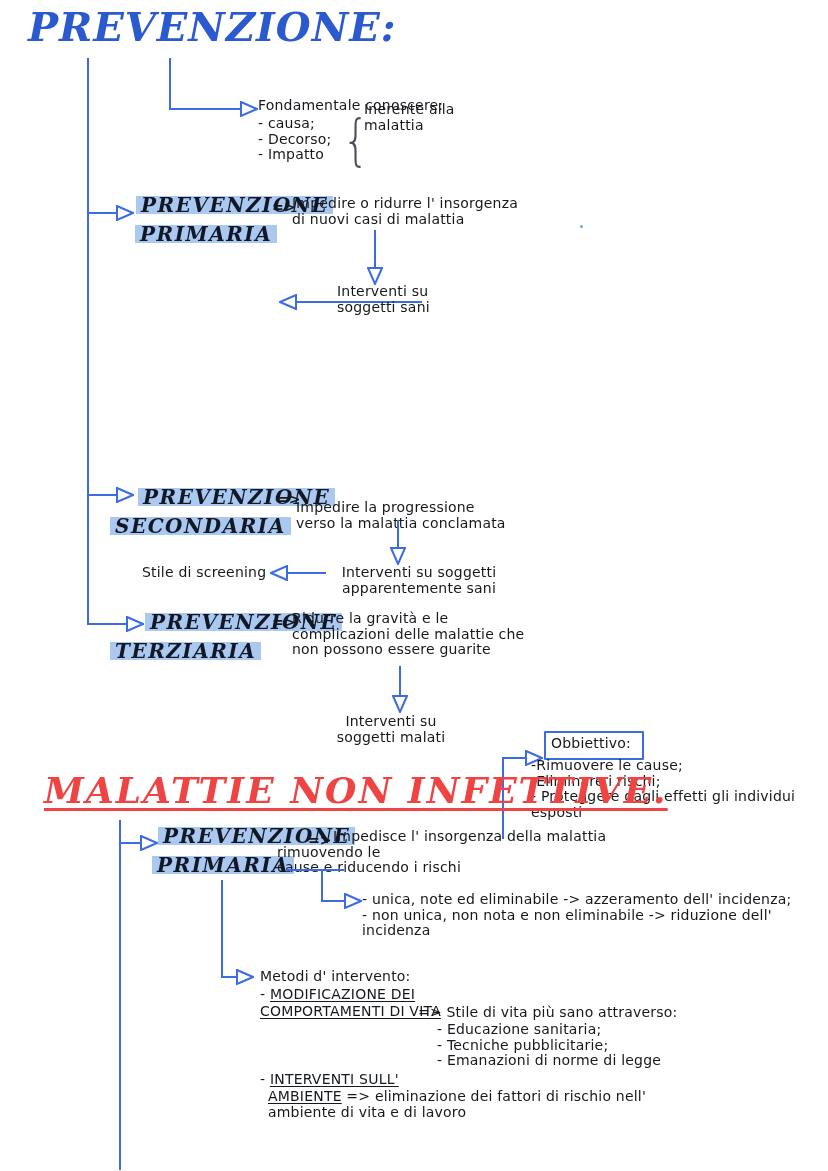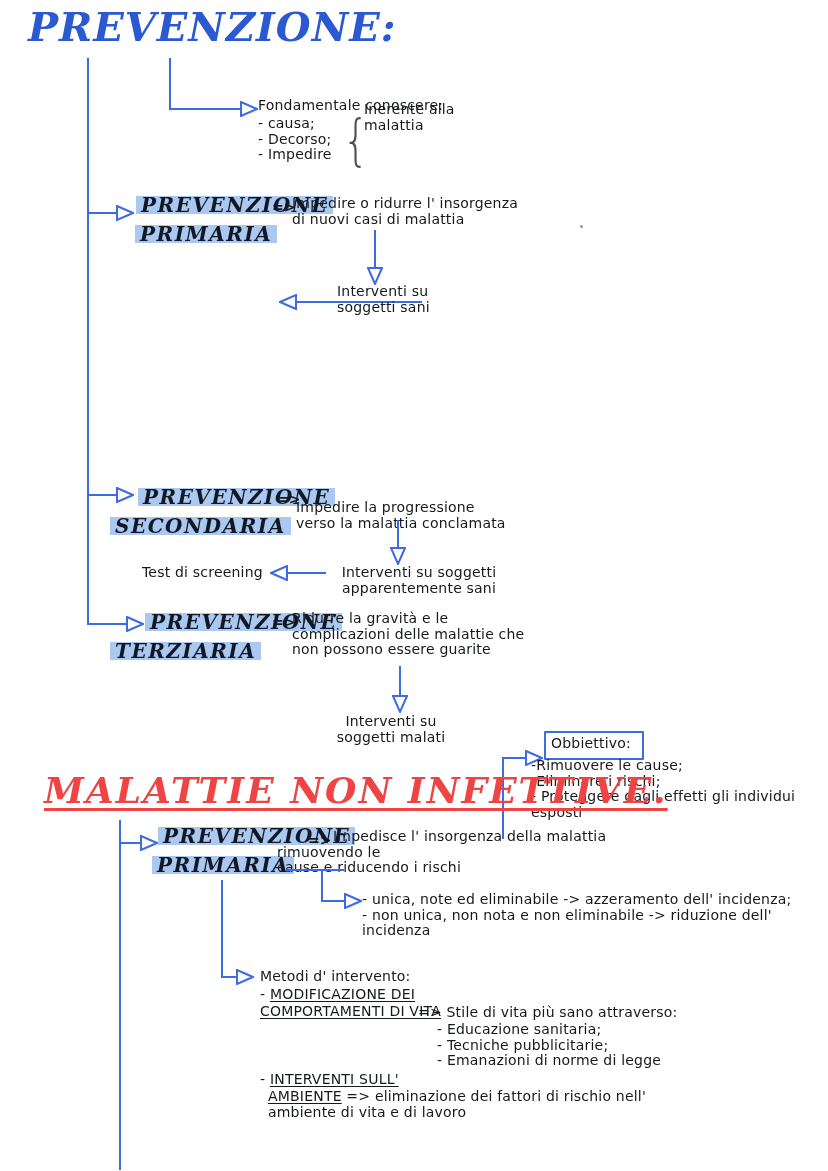--- a/index.html
+++ b/index.html
@@ -37,21 +37,21 @@
   <div class="line" style="left:87px;top:58px;width:2px;height:567px;"></div>
   <div class="line" style="left:169px;top:58px;width:2px;height:52px;"></div>
   <div class="line" style="left:169px;top:108px;width:72px;height:2px;"></div>
   <svg class="arrow" style="left:240px;top:101px;" viewBox="0 0 18 16">
       <polygon points="1,1 17,8 1,15" fill="#ffffff" stroke="#3d6ce2" stroke-width="2"></polygon>
     </svg>
 
   <div class="t" style="left:258px;top:98px;">Fondamentale conoscere:</div>
   <div class="t" style="left:258px;top:116px;">- causa;
 - Decorso;
-- Impedire</div>
+- Impatto</div>
   <div class="brace" style="left:338px;top:112px;">{</div>
   <div class="t" style="left:364px;top:102px;">Inerente alla
 malattia</div>
 
   <div class="line" style="left:87px;top:212px;width:30px;height:2px;"></div>
   <svg class="arrow" style="left:116px;top:205px;" viewBox="0 0 18 16">
       <polygon points="1,1 17,8 1,15" fill="#ffffff" stroke="#3d6ce2" stroke-width="2"></polygon>
     </svg>
   <div class="script" style="left:136px;top:193px;">PREVENZIONE</div>
   <div class="script" style="left:135px;top:222px;">PRIMARIA</div>
@@ -83,21 +83,21 @@
   <div class="line" style="left:397px;top:520px;width:2px;height:30px;"></div>
   <svg class="arrow down" style="left:389px;top:548px;" viewBox="0 0 18 16">
       <polygon points="1,1 17,8 1,15" fill="#ffffff" stroke="#3d6ce2" stroke-width="2"></polygon>
     </svg>
   <div class="line" style="left:286px;top:572px;width:40px;height:2px;"></div>
   <svg class="arrow left" style="left:270px;top:565px;" viewBox="0 0 18 16">
       <polygon points="1,1 17,8 1,15" fill="#ffffff" stroke="#3d6ce2" stroke-width="2"></polygon>
     </svg>
   <div class="t center" style="left:326px;top:565px;width:186px;">Interventi su soggetti
 apparentemente sani</div>
-  <div class="t" style="left:142px;top:565px;">Test di screening</div>
+  <div class="t" style="left:142px;top:565px;">Stile di screening</div>
 
   <div class="line" style="left:87px;top:623px;width:40px;height:2px;"></div>
   <svg class="arrow" style="left:126px;top:616px;" viewBox="0 0 18 16">
       <polygon points="1,1 17,8 1,15" fill="#ffffff" stroke="#3d6ce2" stroke-width="2"></polygon>
     </svg>
   <div class="script" style="left:145px;top:610px;">PREVENZIONE</div>
   <div class="script" style="left:110px;top:639px;">TERZIARIA</div>
   <div class="implies" style="left:272px;top:614px;">=&gt;</div>
   <div class="t" style="left:292px;top:611px;">Ridurre la gravità e le
 complicazioni delle malattie che

